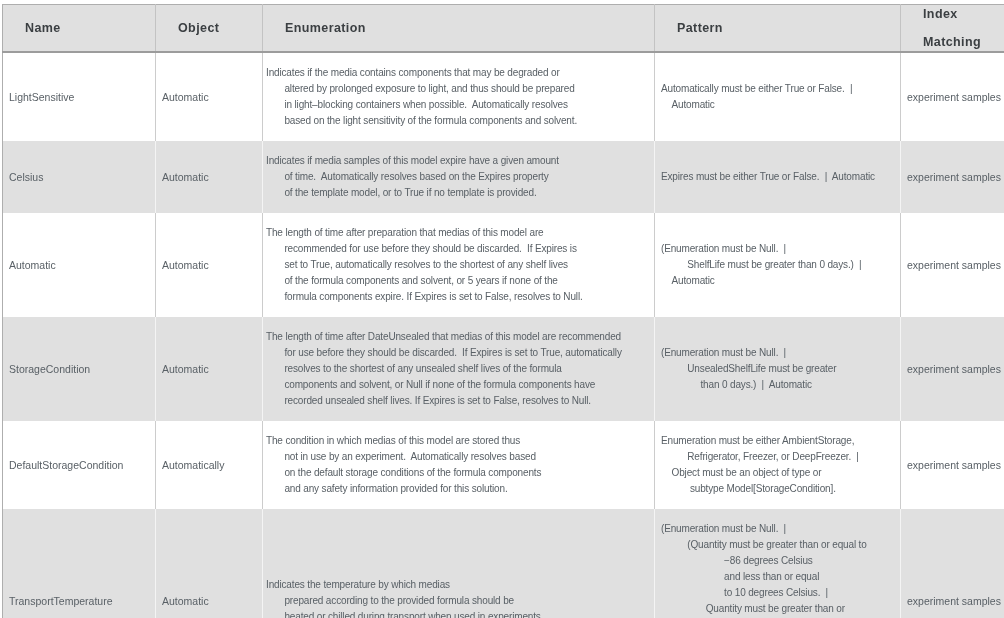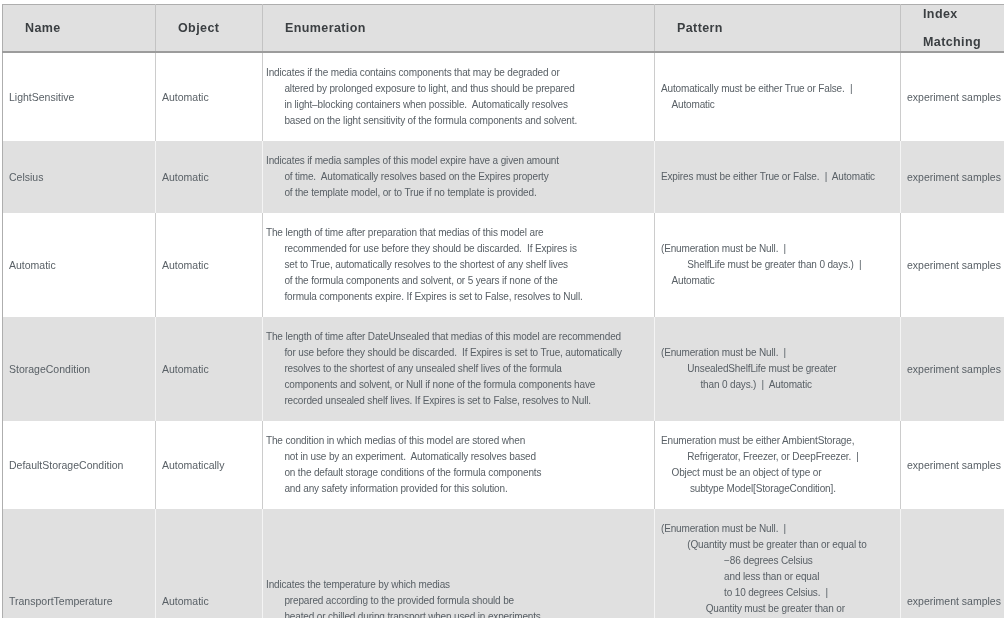--- a/index.html
+++ b/index.html
@@ -143,21 +143,21 @@
        components and solvent, or Null if none of the formula components have
        recorded unsealed shelf lives. If Expires is set to False, resolves to Null.</td>
         <td class="cell-pattern">(Enumeration must be Null.  |
           UnsealedShelfLife must be greater
                than 0 days.)  |  Automatic</td>
         <td class="cell-index">experiment samples</td>
       </tr>
       <tr class="r5">
         <td class="cell-name">DefaultStorageCondition</td>
         <td class="cell-default">Automatically</td>
-        <td class="cell-desc">The condition in which medias of this model are stored when
+        <td class="cell-desc">The condition in which medias of this model are stored thus
        not in use by an experiment.  Automatically resolves based
        on the default storage conditions of the formula components
        and any safety information provided for this solution.</td>
         <td class="cell-pattern">Enumeration must be either AmbientStorage,
           Refrigerator, Freezer, or DeepFreezer.  |
     Object must be an object of type or
            subtype Model[StorageCondition].</td>
         <td class="cell-index">experiment samples</td>
       </tr>
       <tr class="r6">

